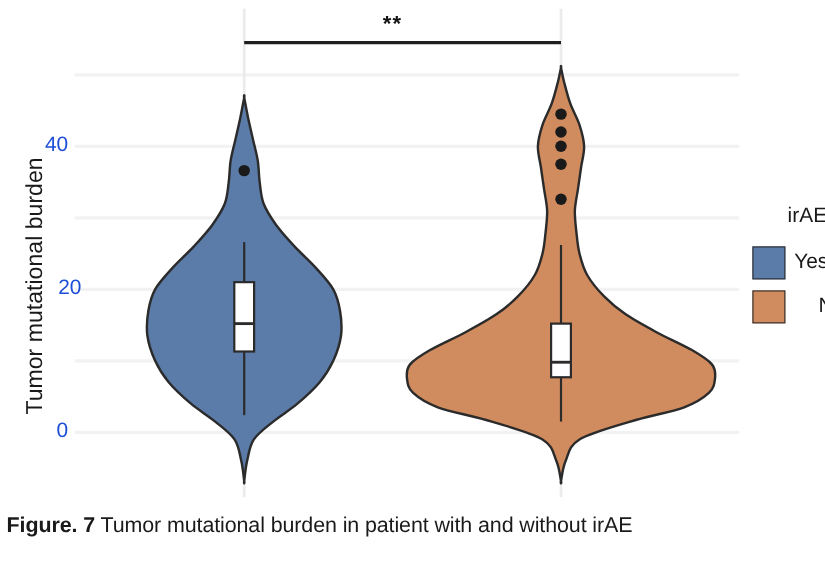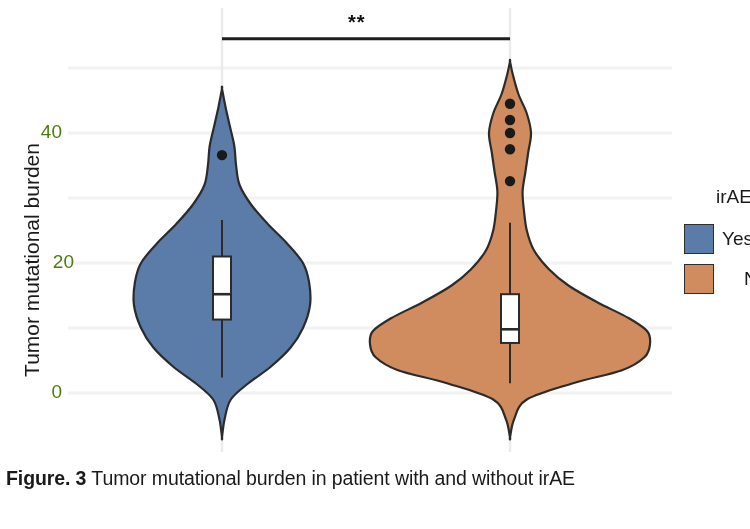--- a/index.html
+++ b/index.html
@@ -82,21 +82,21 @@
     font-size: 21px;
     color: #1a1a1a;
     transform: rotate(-90deg);
     transform-origin: center center;
   }
   .tick-label {
     position: absolute;
     width: 48px;
     text-align: right;
     font-size: 19px;
-    color: #4d7c0f;
+    color: #1d4ed8;
   }
   .sig-stars {
     position: absolute;
     font-size: 20px;
     font-weight: bold;
     color: #111111;
     letter-spacing: 1px;
   }
 </style>
 </head>
@@ -158,17 +158,17 @@
     <div id="legend-items">
         <div class="legend-swatch" style="background: rgb(91, 123, 168); left: 684px; top: 224px;"></div>
         <div class="legend-key-label" style="left: 722px; top: 228px;">Yes</div>
         <div class="legend-swatch" style="background: rgb(208, 139, 94); left: 684px; top: 264px;"></div>
         <div class="legend-key-label" style="left: 744px; top: 268px;">No</div>
       </div>
   </div>
 
   <div class="caption-bar">
     <div class="caption-text">
-      <span class="caption-label">Figure. 3</span><span> Tumor mutational burden in patient with and without irAE</span>
+      <span class="caption-label">Figure. 7</span><span> Tumor mutational burden in patient with and without irAE</span>
     </div>
   </div>
 
 </div>
 
 </body></html>

